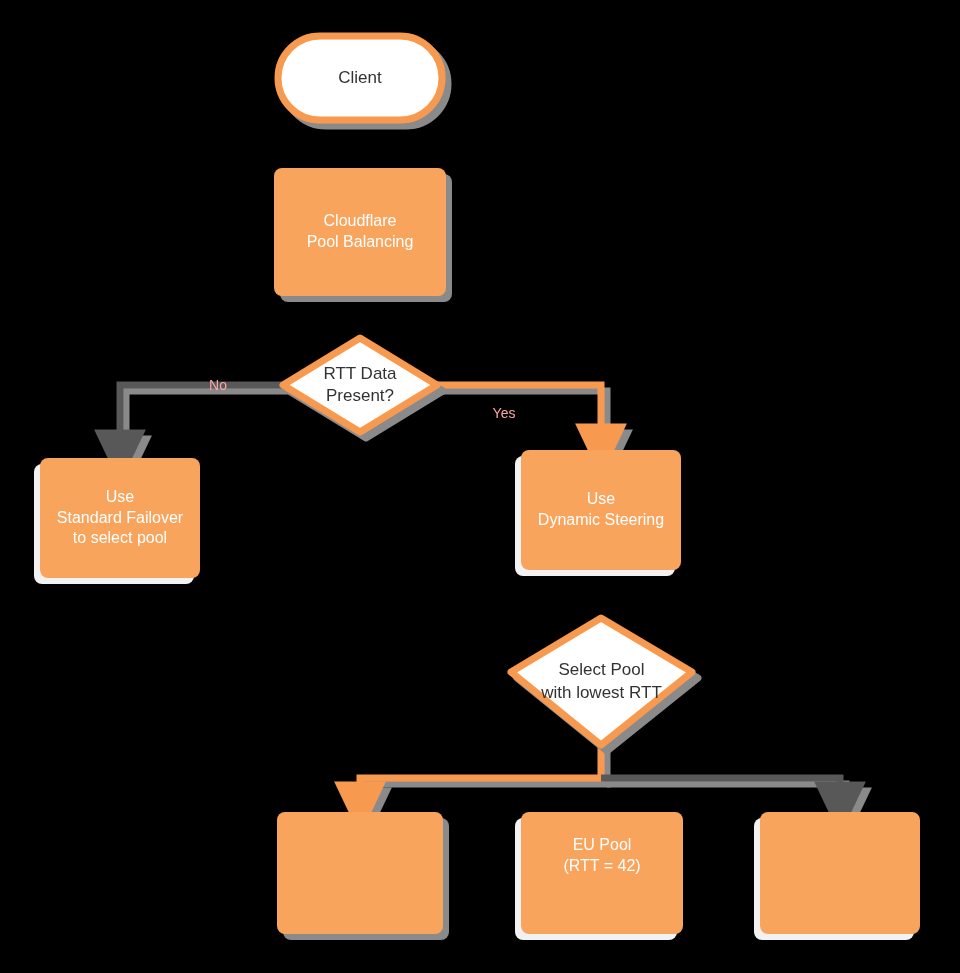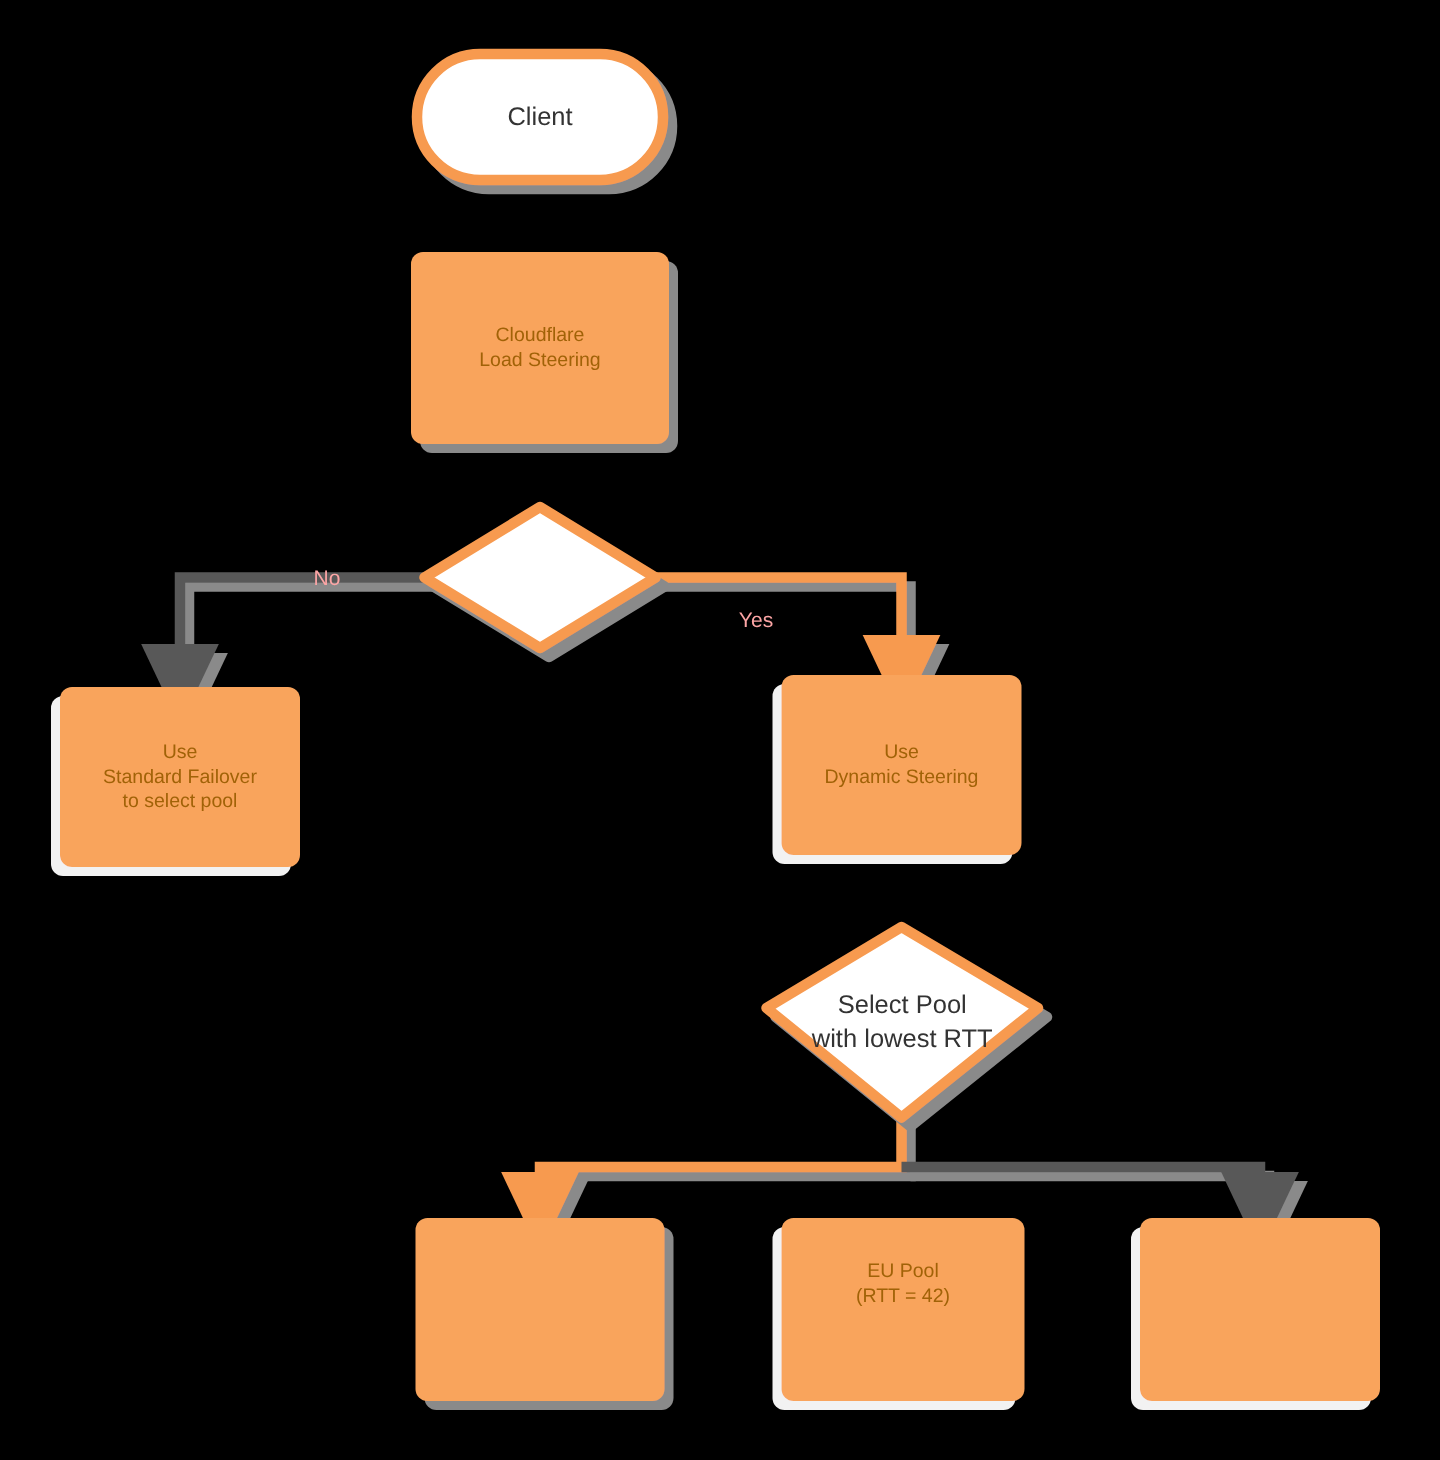--- a/index.html
+++ b/index.html
@@ -33,21 +33,21 @@
     display: flex;
     align-items: center;
     justify-content: center;
     flex-direction: column;
     text-align: center;
     pointer-events: none;
     line-height: 1.30;
     white-space: pre;
   }
   .lbl-dark { color: #333333; font-size: 17px; }
-  .lbl-light { color: #a16207; font-size: 13px; }
+  .lbl-light { color: #ffffff; font-size: 16px; }
   .lbl-edge { color: #fca5a5; font-size: 14px; }
   .bold-seg { font-weight: bold; }
 </style>
 </head>
 <body>
 
 <div id="flow-root">
 
   <svg id="flow-svg" viewBox="0 0 960 973">
     <defs>
@@ -136,23 +136,27 @@
       <rect x="760" y="812" width="160" height="122" rx="8" ry="8" fill="#f9a45c" stroke="none"></rect>
     </g>
   </svg>
 
   <div class="node-label lbl-dark" style="left:278px; top:36px; width:164px; height:84px;">
     <span>Client</span>
   </div>
 
   <div class="node-label lbl-light" style="left:274px; top:168px; width:172px; height:128px;">
     <span>Cloudflare</span>
-    <span>Load Steering</span>
+    <span>Pool Balancing</span>
   </div>
 
+  <div class="node-label lbl-dark" style="left:283px; top:338px; width:154px; height:94px;">
+    <span>RTT Data</span>
+    <span>Present?</span>
+  </div>
 
   <div class="node-label lbl-light" style="left:40px; top:458px; width:160px; height:120px;">
     <span>Use</span>
     <span>Standard Failover</span>
     <span>to select pool</span>
   </div>
 
   <div class="node-label lbl-light" style="left:521px; top:450px; width:160px; height:120px;">
     <span>Use</span>
     <span>Dynamic Steering</span>

